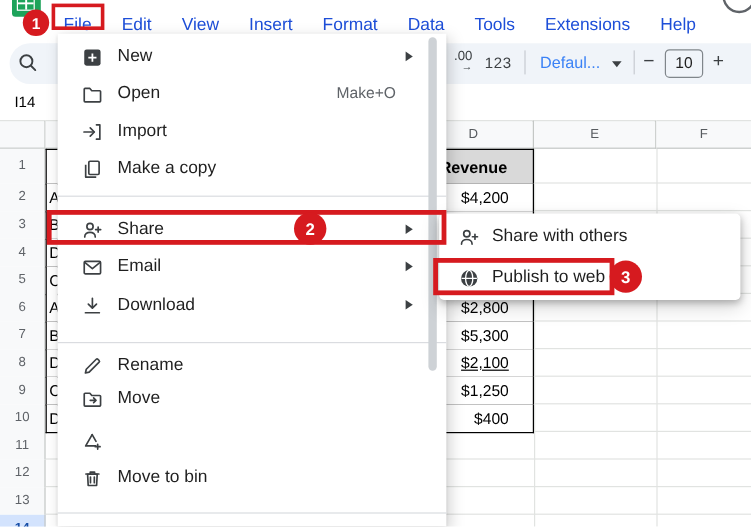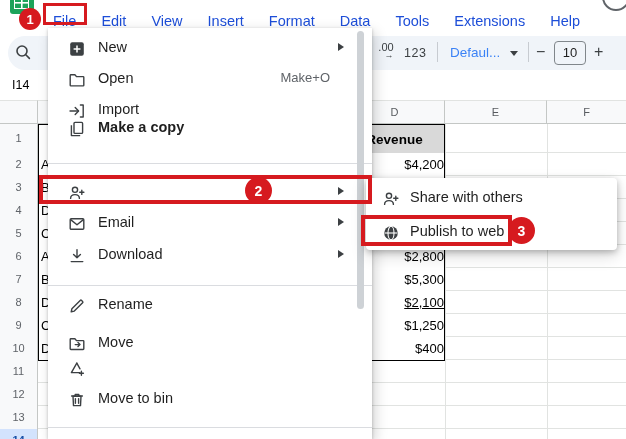--- a/index.html
+++ b/index.html
@@ -44,21 +44,21 @@
   #grid-layer{position:absolute;inset:0;z-index:1;}
   .colhdr,.corner{position:absolute;top:100px;height:24px;background:#f8f9fa;box-sizing:border-box;
           border-right:1px solid #c4c7c5;border-bottom:1px solid #c4c7c5;border-top:1px solid #e1e3e1;
           font-size:11px;color:#575b5f;text-align:center;line-height:23px;z-index:2;}
   .rowhdr{position:absolute;background:#f8f9fa;border-right:1px solid #c4c7c5;box-sizing:border-box;
           font-size:11px;color:#5f6368;text-align:center;z-index:2;}
   .rowhdr.active{background:#d3e3fd;color:#174ea6;font-weight:bold;}
   .hline,.vline{position:absolute;background:#e1e3e1;z-index:1;}
   .dcell{position:absolute;z-index:3;box-sizing:border-box;background:#fff;color:#000;
          border-right:1.5px solid #000;border-bottom:1.5px solid #000;
-         font-size:13px;display:flex;align-items:center;justify-content:flex-end;padding-right:0;}
+         font-size:13px;display:flex;align-items:center;justify-content:flex-end;padding-right:20px;}
   .dcell.thdr{background:#d9d9d9;font-weight:bold;font-size:13.5px;justify-content:center;
               padding-right:0;border-top:1.5px solid #000;}
   .acell{position:absolute;z-index:3;box-sizing:border-box;background:#fff;color:#000;
          border-left:1.5px solid #000;border-bottom:1.5px solid #000;
          font-size:13px;display:flex;align-items:center;padding-left:2px;overflow:hidden;white-space:nowrap;}
   .acell.thdr{border-top:1.5px solid #000;}
 
   
   .file-menu{position:absolute;left:48px;top:28px;width:324px;height:411px;background:#fff;z-index:10;
              box-shadow:0 1px 3px rgba(0,0,0,.22),3px 4px 12px rgba(0,0,0,.18);}
@@ -205,34 +205,35 @@
       <span class="sc">Make+O</span>
     </div>
     <div class="menu-item" style="top:66px;">
       <span class="ic"><svg viewBox="0 0 18 18" width="18" height="18" fill="none" stroke="#3c4043" stroke-width="1.4" stroke-linejoin="round" stroke-linecap="round">
             <path d="M2 9h8.2"></path>
             <path d="M7.2 5.6 10.6 9l-3.4 3.4"></path>
             <path d="M12.4 3h2.8v12h-2.8"></path>
           </svg></span>
       <span class="lbl">Import</span>
     </div>
-    <div class="menu-item" style="top:84px;font-weight:bold;">
+    <div class="menu-item" style="top:97px;">
       <span class="ic"><svg viewBox="0 0 18 18" width="18" height="18" fill="none" stroke="#3c4043" stroke-width="1.4" stroke-linejoin="round">
             <rect x="6" y="2.4" width="8.6" height="11" rx="1"></rect>
             <path d="M3.4 5.2v10.4h8.8"></path>
           </svg></span>
       <span class="lbl">Make a copy</span>
     </div>
     <div class="mdiv" style="top:135px;"></div>
     <div class="menu-item" style="top:148px;">
       <span class="ic"><svg viewBox="0 0 18 18" width="18" height="18" fill="none" stroke="#3c4043" stroke-width="1.4" stroke-linecap="round">
             <circle cx="7" cy="5.8" r="2.6"></circle>
             <path d="M2.6 14.4c0-2.4 2-3.8 4.4-3.8s4.4 1.4 4.4 3.8"></path>
             <path d="M13.8 6.2v4.2M11.7 8.3h4.2"></path>
           </svg></span>
+      <span class="lbl">Share</span>
       <span class="arr"></span>
     </div>
     <div class="menu-item" style="top:179px;">
       <span class="ic"><svg viewBox="0 0 18 18" width="18" height="18" fill="none" stroke="#3c4043" stroke-width="1.4" stroke-linejoin="round">
             <rect x="2.2" y="3.8" width="13.6" height="10.4" rx="1"></rect>
             <path d="m2.6 4.6 6.4 5.2 6.4-5.2"></path>
           </svg></span>
       <span class="lbl">Email</span>
       <span class="arr"></span>
     </div>
@@ -243,21 +244,21 @@
       <span class="lbl">Download</span>
       <span class="arr"></span>
     </div>
     <div class="mdiv" style="top:257px;"></div>
     <div class="menu-item" style="top:261px;">
       <span class="ic"><svg viewBox="0 0 18 18" width="18" height="18" fill="none" stroke="#3c4043" stroke-width="1.4" stroke-linejoin="round">
             <path d="m3.2 14.8.7-3.1 8.3-8.3a1 1 0 0 1 1.4 0l1 1a1 1 0 0 1 0 1.4l-8.3 8.3-3.1.7z"></path>
           </svg></span>
       <span class="lbl">Rename</span>
     </div>
-    <div class="menu-item" style="top:299px;text-decoration:underline;">
+    <div class="menu-item" style="top:289px;text-decoration:underline;">
       <span class="ic"><svg viewBox="0 0 18 18" width="18" height="18" fill="none" stroke="#3c4043" stroke-width="1.4" stroke-linejoin="round" stroke-linecap="round">
             <path d="M2.2 13.8V4.4c0-.4.3-.7.7-.7h4l1.6 1.9h6.6c.4 0 .7.3.7.7v7.5c0 .4-.3.7-.7.7H2.9c-.4 0-.7-.3-.7-.7z"></path>
             <path d="M7.2 9.6h4.8M10 7.6l2 2-2 2"></path>
           </svg></span>
       <span class="lbl">Move</span>
     </div>
     <div class="menu-item" style="top:324px;">
       <span class="ic"><svg viewBox="0 0 18 18" width="18" height="18" fill="none" stroke="#3c4043" stroke-width="1.4" stroke-linejoin="round" stroke-linecap="round">
             <path d="M8.8 3.2 3.4 12.6h8.4"></path>
             <path d="M8.8 3.2 12 8.8"></path>

